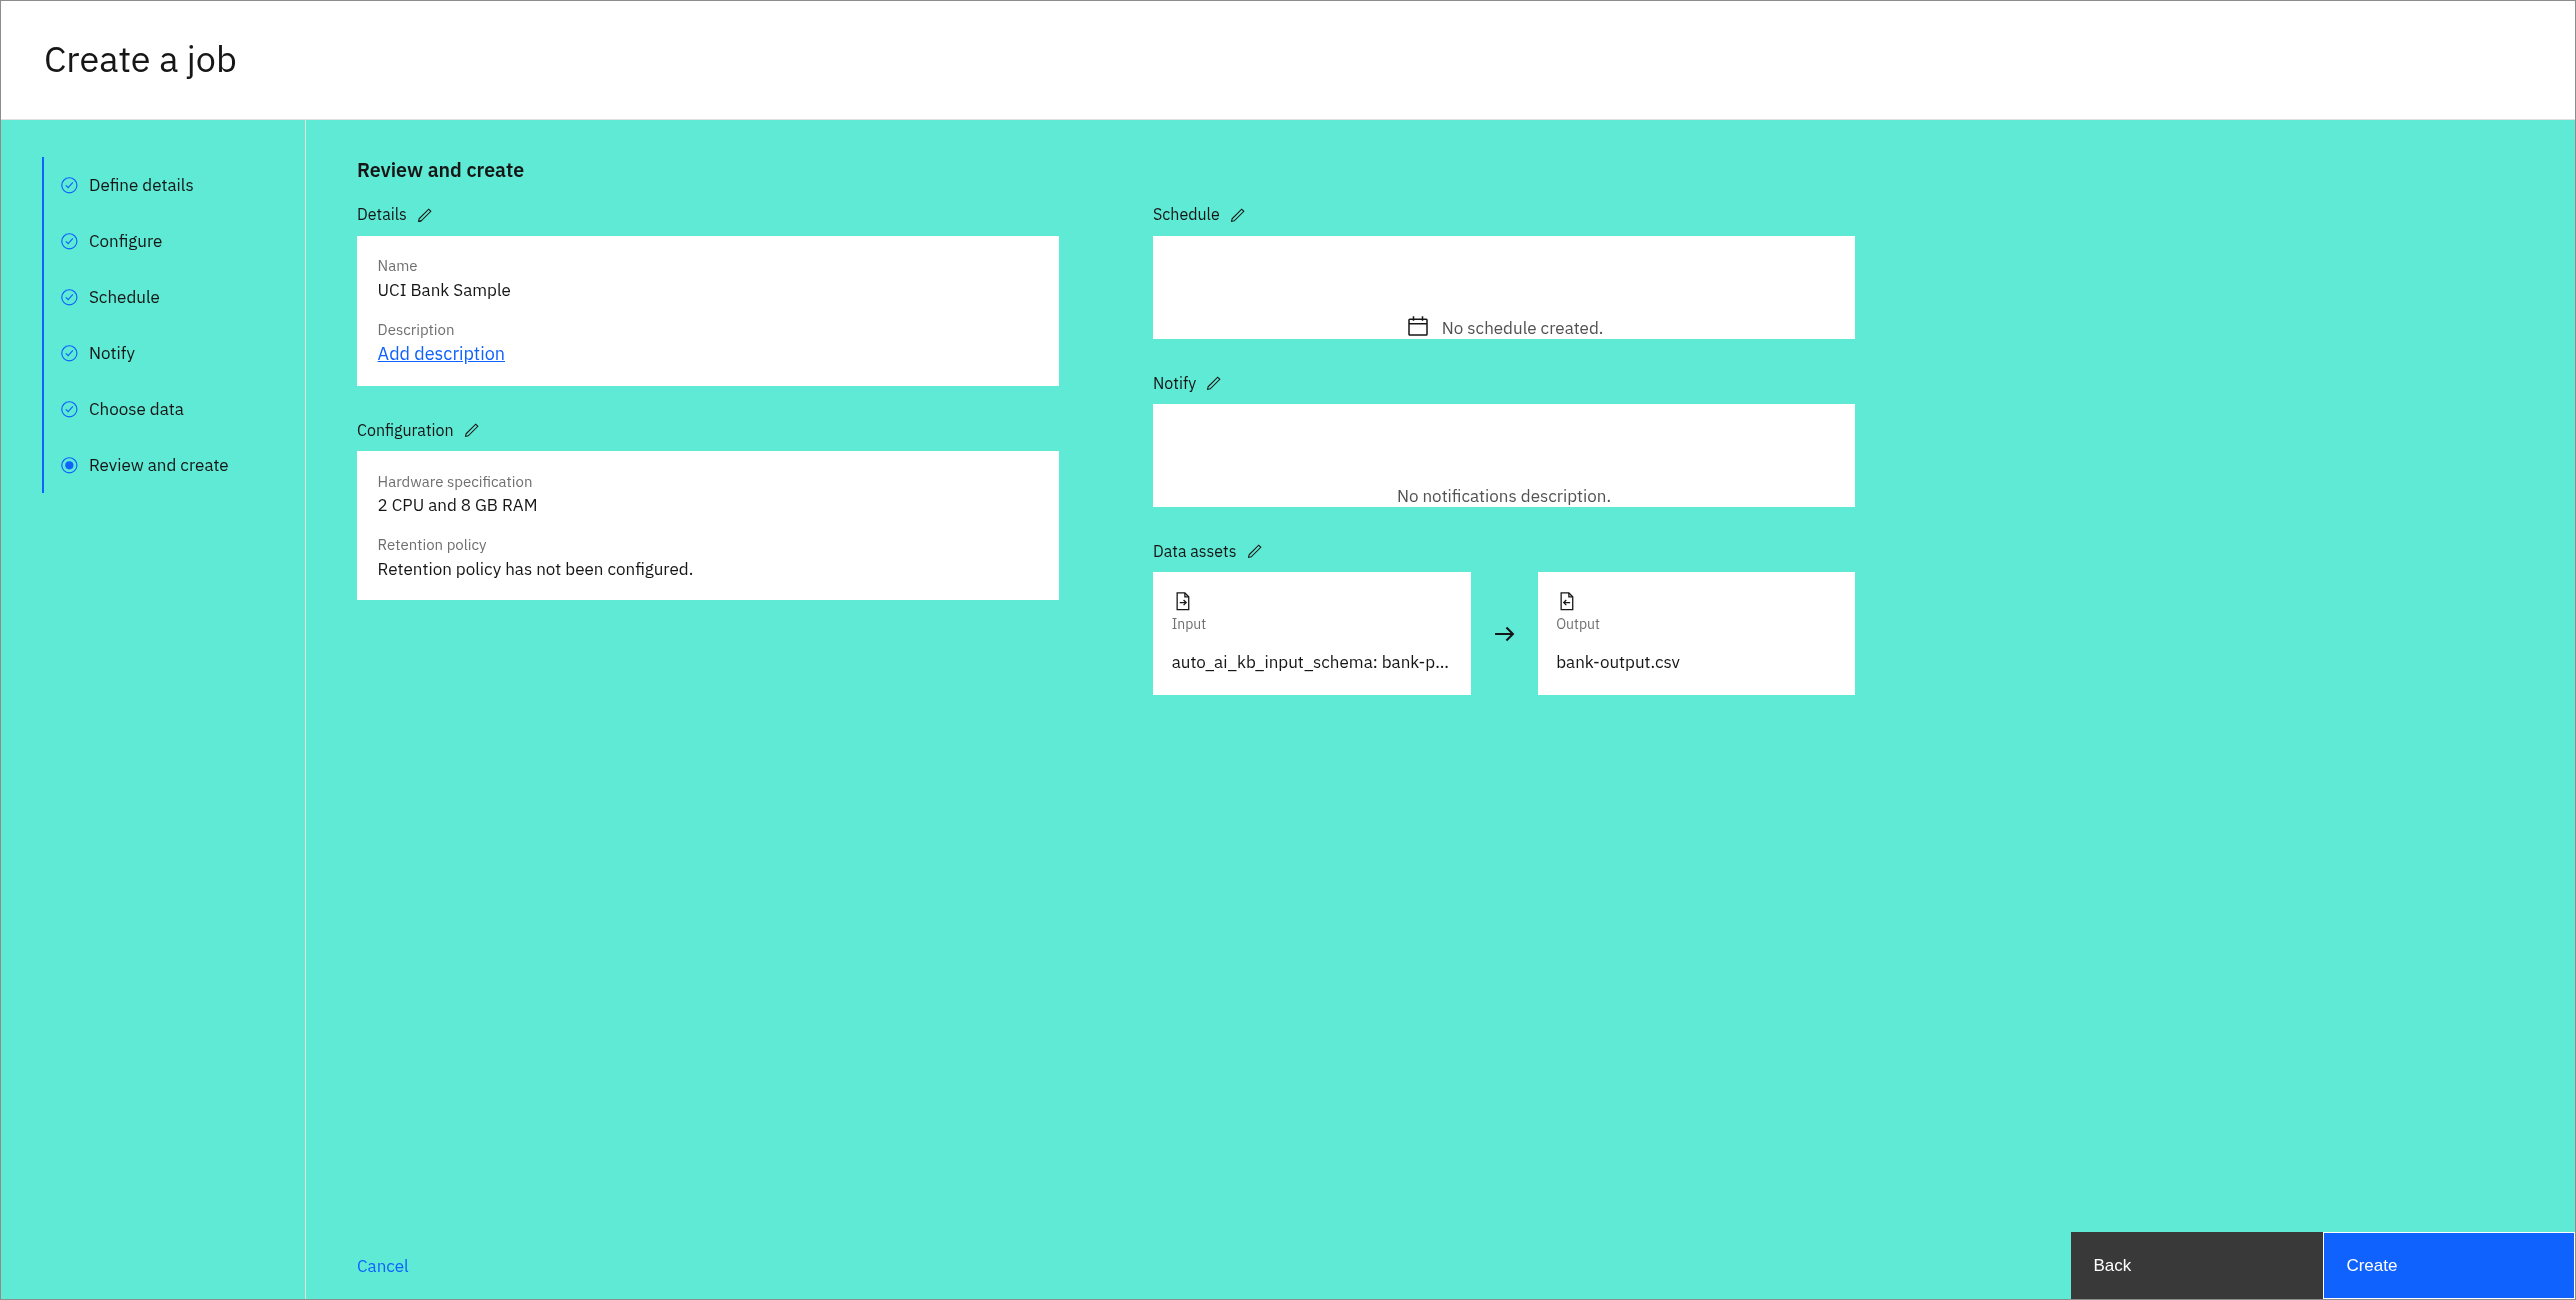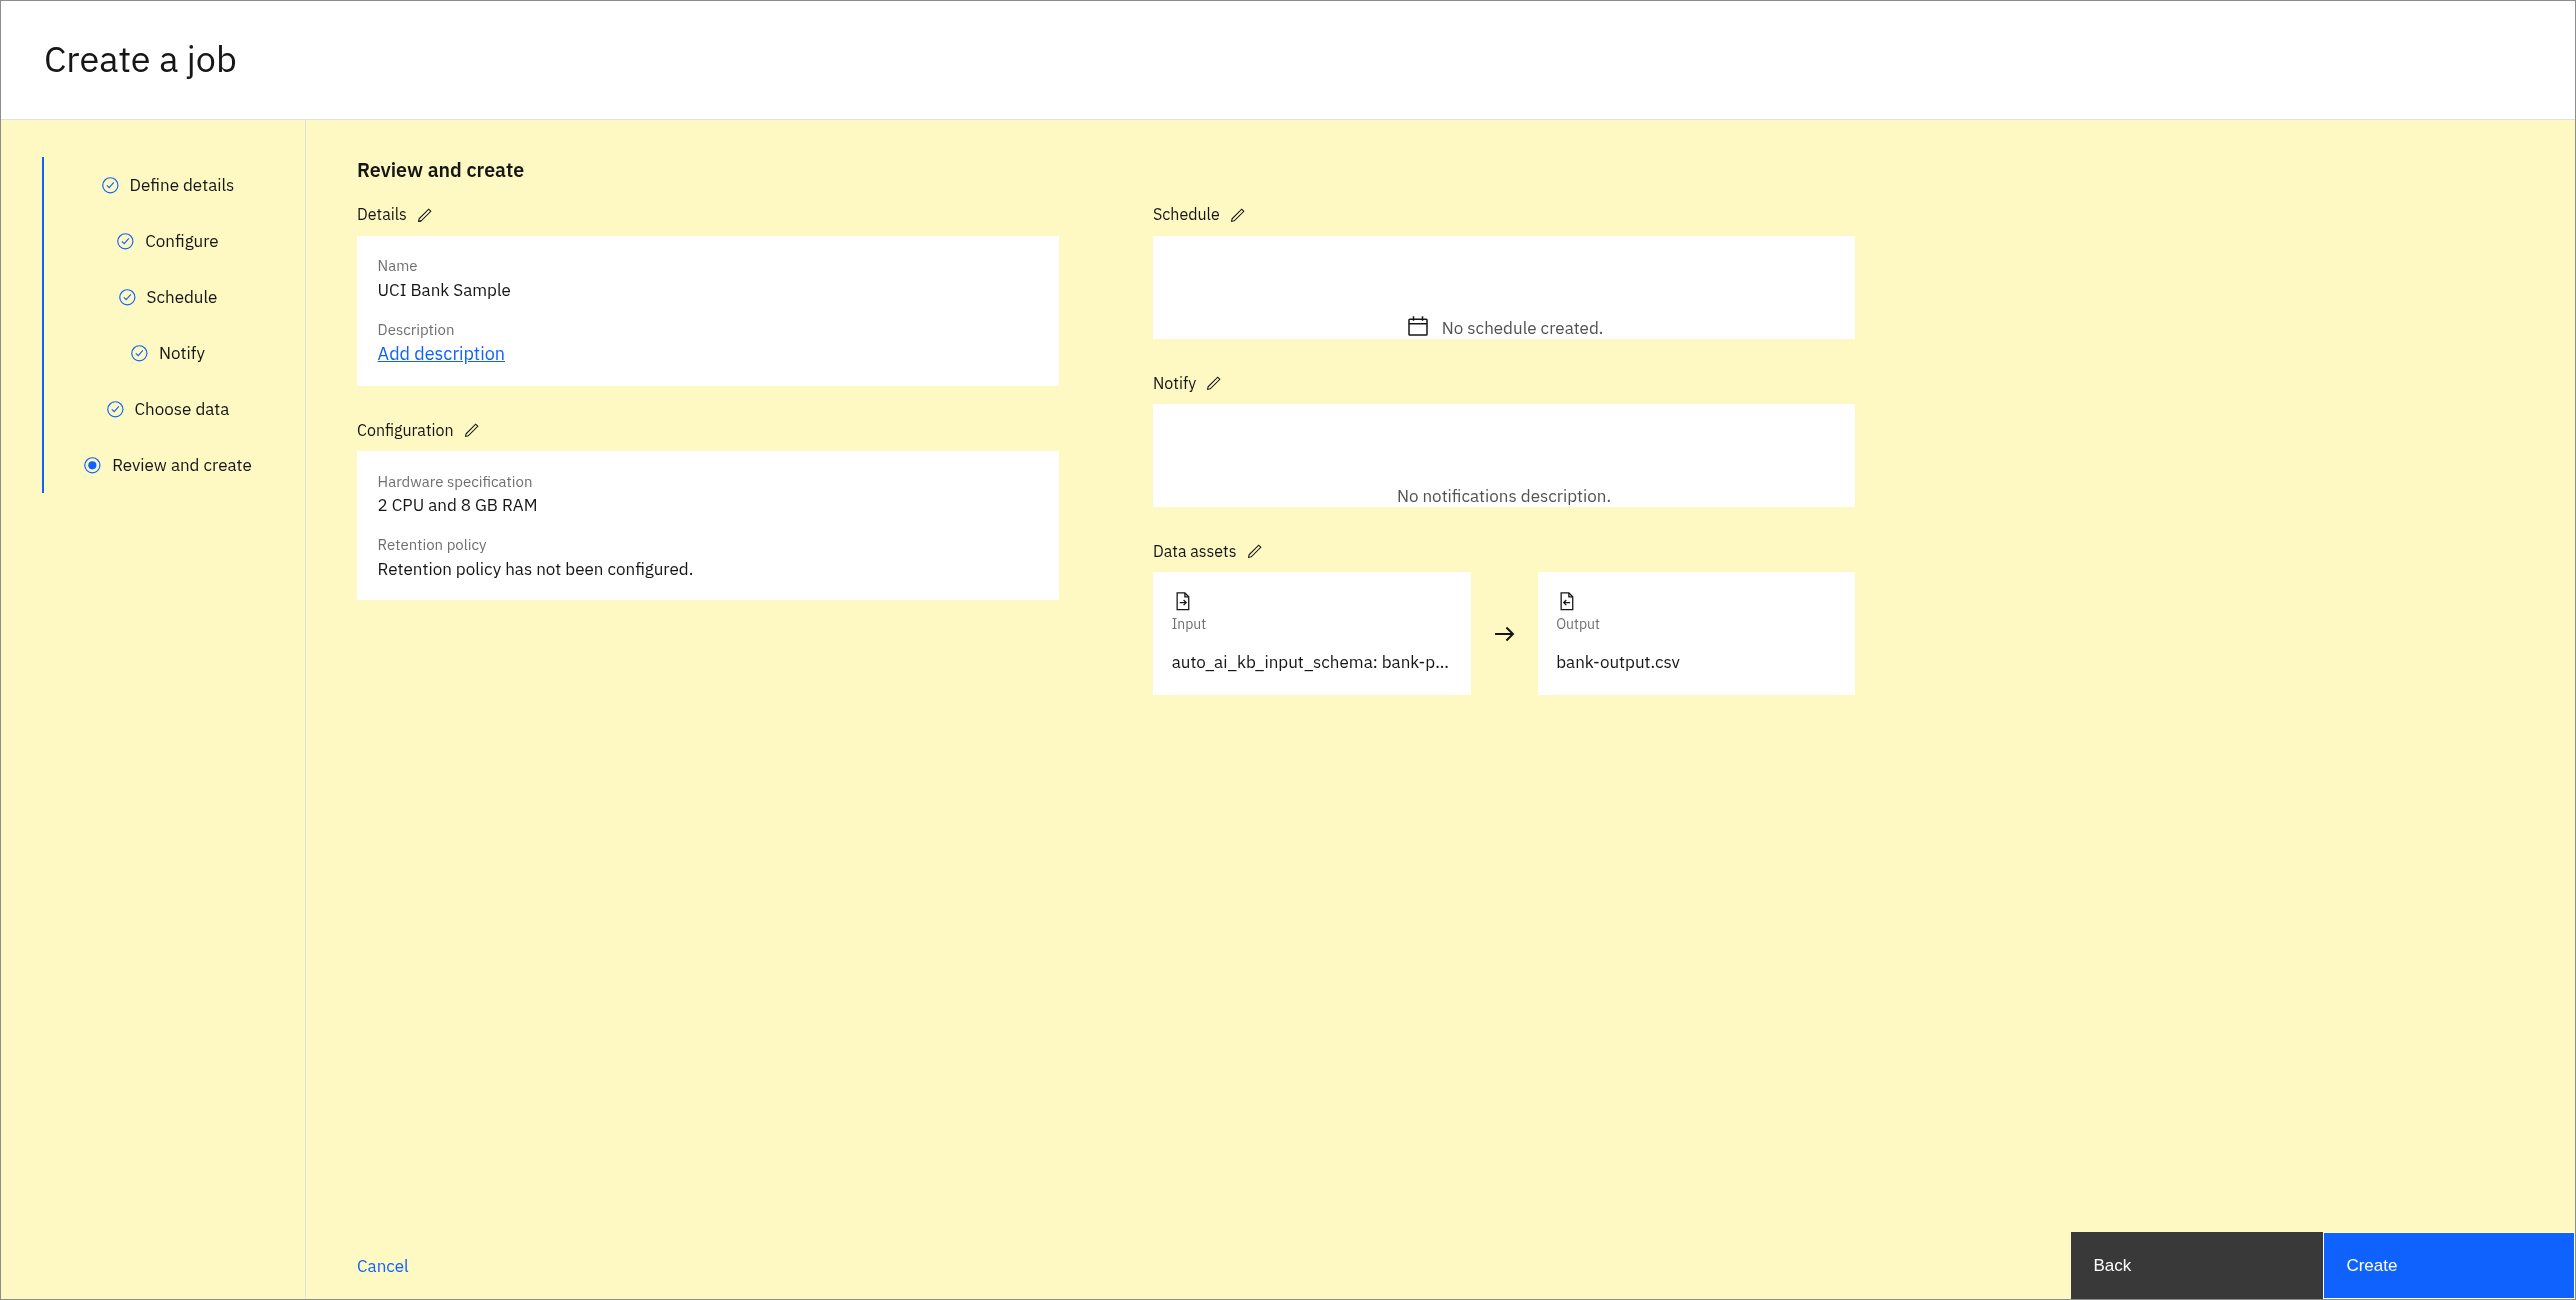--- a/index.html
+++ b/index.html
@@ -9,21 +9,21 @@
     background: #f4f4f4;
     color: #161616;
     font-size: 15px;
   }
   .window {
     width: 100%;
     height: 100vh;
     border: 1.9px solid #8d8d8d;
     display: flex;
     flex-direction: column;
-    background: #fef9c3;
+    background: #5eead4;
   }
   .header {
     background: #ffffff;
     padding: 34px 43px 37px 43px;
     border-bottom: 0.9px solid #e0e0e0;
   }
   .header h1 {
     font-size: 36px;
     font-weight: 400;
     color: #161616;
@@ -44,21 +44,20 @@
     border-left: 2.8px solid #0f62fe;
   }
   .step {
     display: flex;
     align-items: center;
     gap: 9.4px;
     padding: 17px 0;
     cursor: pointer;
     font-size: 17px;
     color: #161616;
-    justify-content: center;
   }
   .step .icon { width: 20.6px; height: 20.6px; display:flex; align-items:center; justify-content:center; flex-shrink:0; }
   .step .icon svg { width: 18.7px; height: 18.7px; }
   .step.current { font-weight: 400; }
   .main {
     flex: 1;
     display: flex;
     flex-direction: column;
     position: relative;
     min-height: 0;

